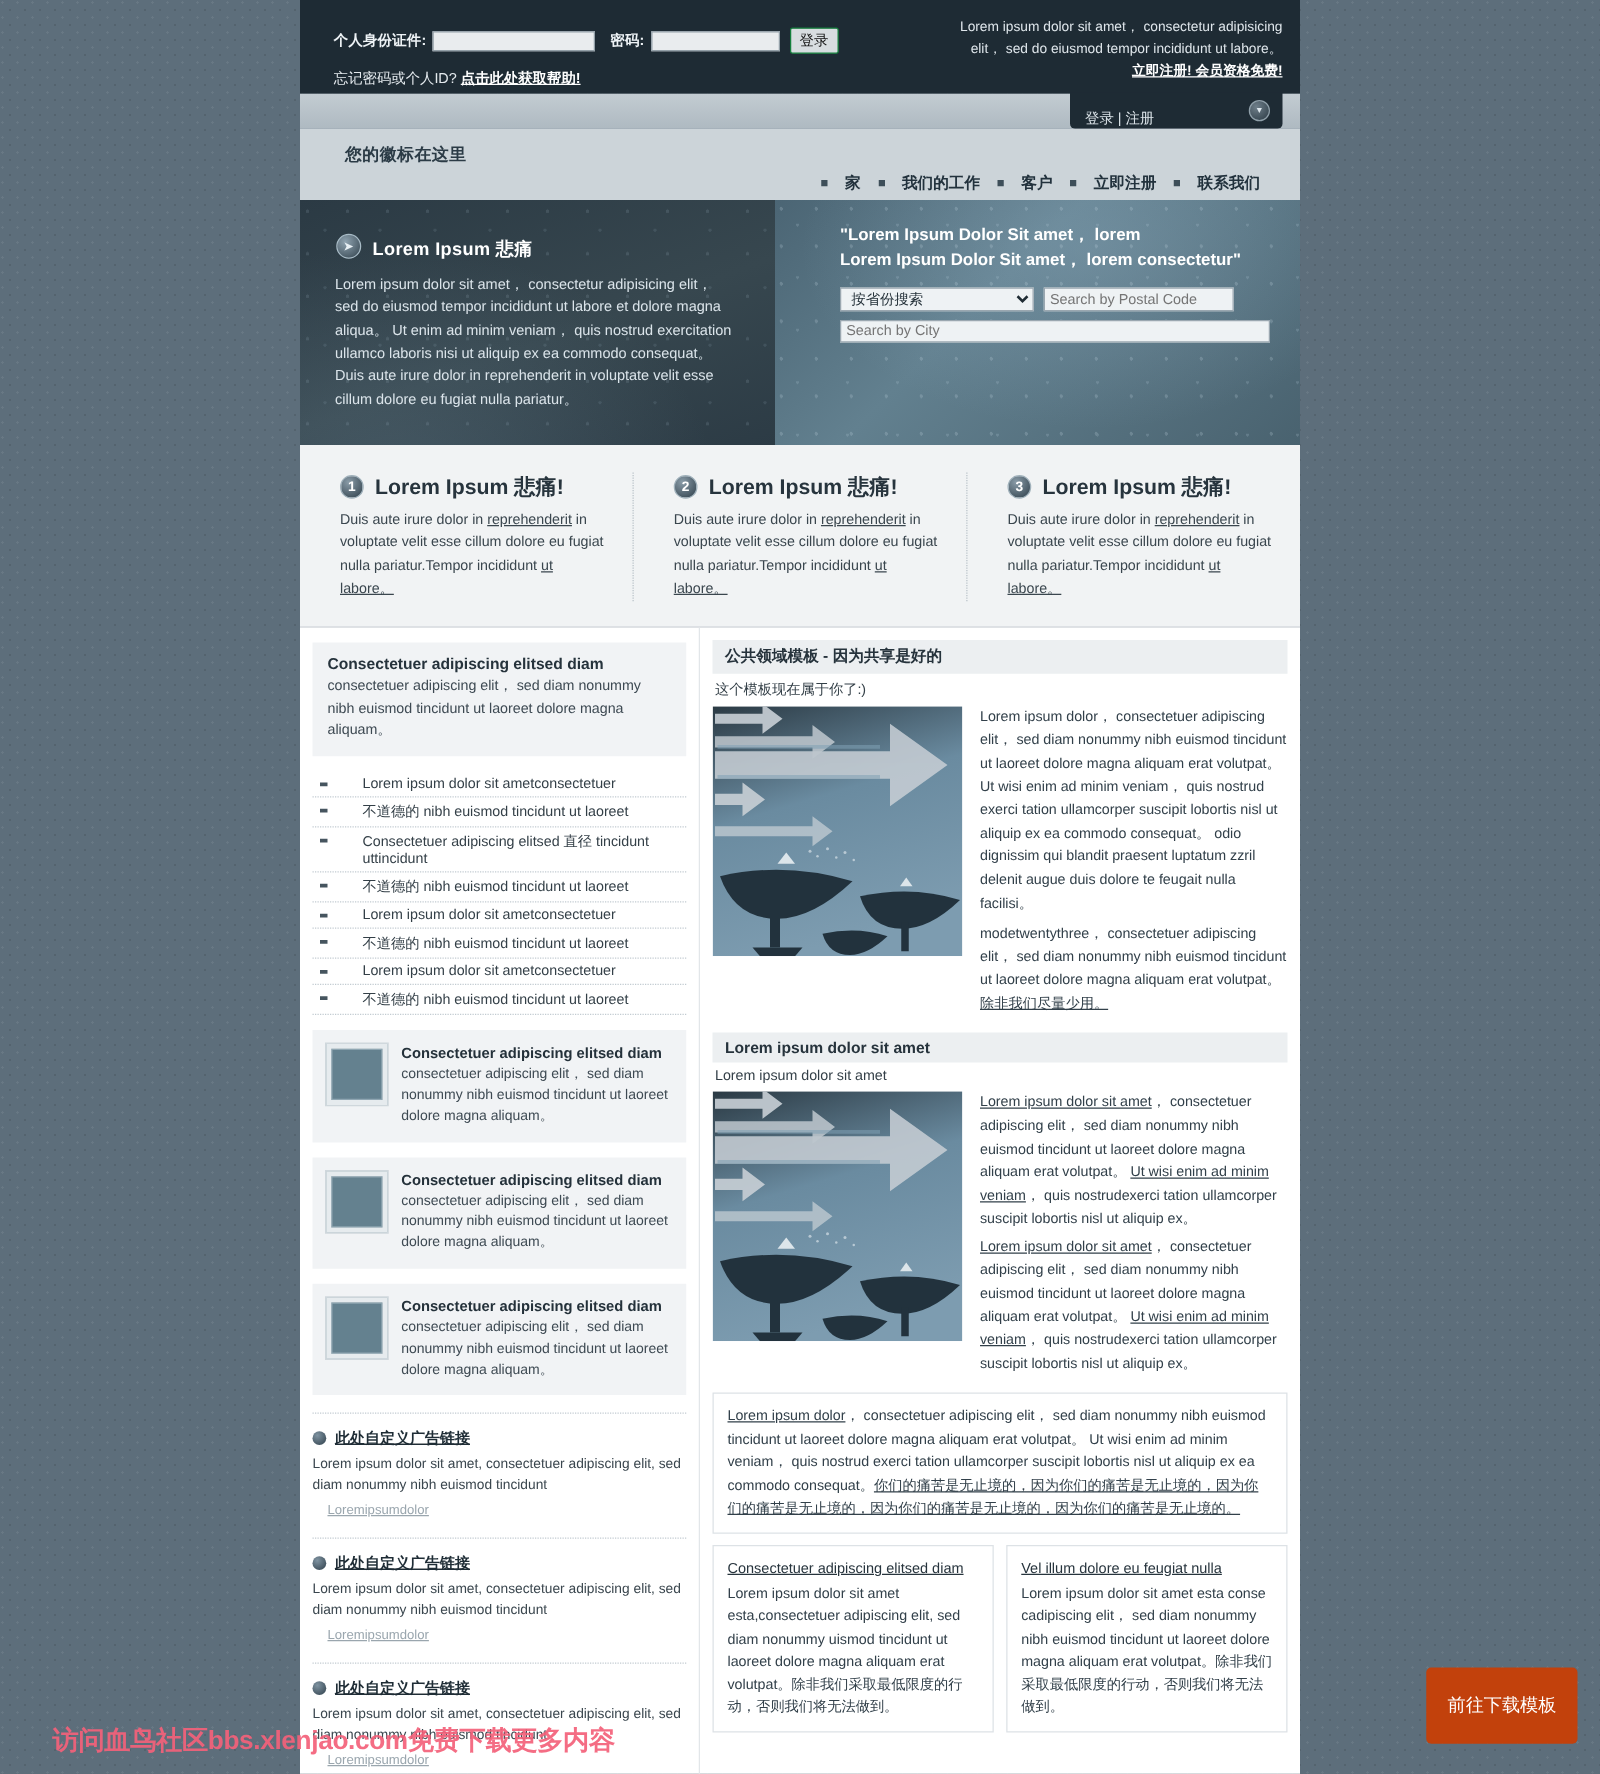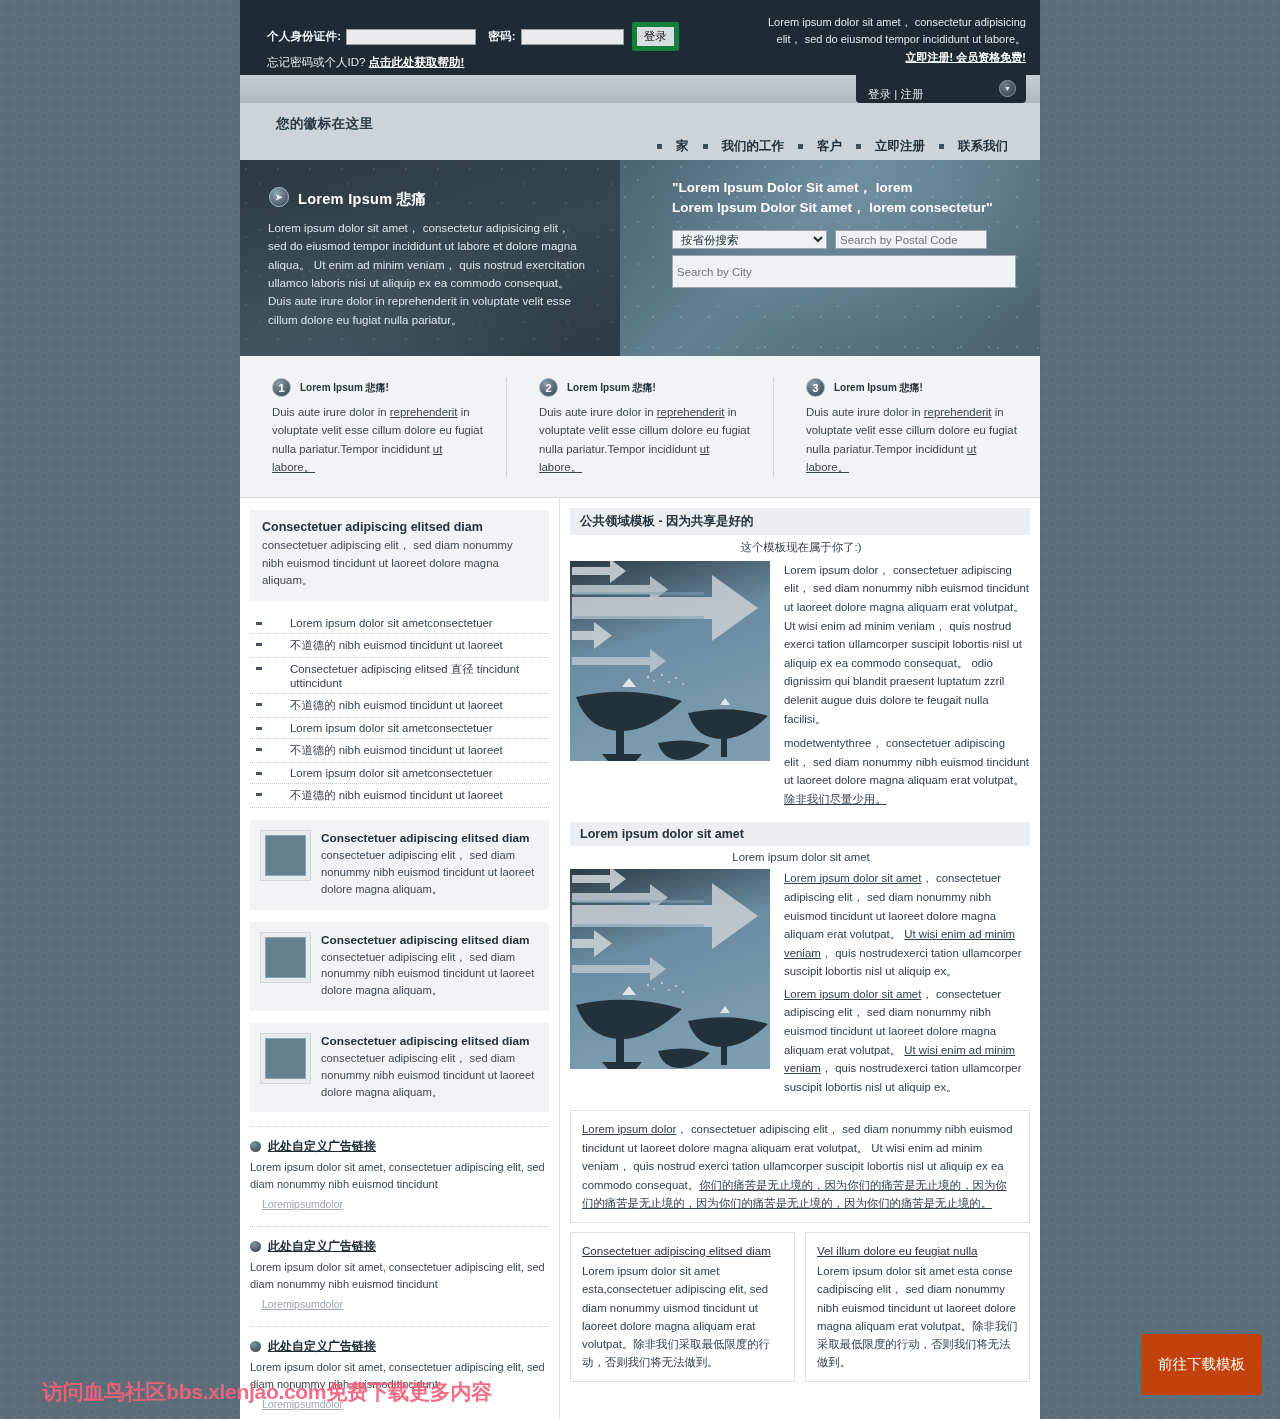--- a/index.html
+++ b/index.html
@@ -28,21 +28,21 @@
     font-size:11px;
   }
   .login-form { position:absolute; left:27px; top:22px; display:flex; align-items:center; }
   .login-form .lbl { font-size:11.5px; font-weight:bold; color:#eef3f6; margin-right:5px; letter-spacing:.2px;}
   .login-form input.txt {
     width:130px; height:16px; border:1px solid #93a0a8; background:#e9ecee;
     margin-right:12px; font-size:11px; padding:0 3px; color:#222;
   }
   .login-form input.txt.pw { width:103px; margin-right:8px; }
   .login-btn {
-    background:#d8dde0; border:5px solid #15803d; border-radius:2px;
+    background:#d8dde0; border:1px solid #15803d; border-radius:2px;
     font-size:11.5px; padding:2px 7px; color:#111; cursor:pointer;
     font-family:"Liberation Sans", sans-serif;
   }
   .forgot { position:absolute; left:27px; top:55px; font-size:11.5px; color:#e4eaee; }
   .forgot a { color:#fff; text-decoration:underline; font-weight:bold; }
   .promo { position:absolute; right:14px; top:14px; width:260px; text-align:right; font-size:11px; line-height:1.55; color:#dfe6eb; }
   .promo .strong { display:block; font-weight:bold; color:#fff; text-decoration:underline; margin-top:1px; }
 
   
   .subbar { position:relative; height:28px; background:linear-gradient(#c3ccd2,#aeb9c1); }
@@ -105,40 +105,40 @@
 
   .hero-quote { position:relative; margin:18px 24px 0 52px; font-size:13.5px; font-weight:bold; color:#fff; line-height:1.45; }
   .search-row { position:relative; margin:13px 24px 0 52px; display:flex; gap:8px;align-items:flex-end; }
   .search-row select, .search-row input {
     height:19px; font-size:11.5px; border:1px solid #9aa7b0; background:#eef2f4;
     color:#1f2c34; padding:0 4px; font-family:"Liberation Sans", sans-serif;
   }
   .search-row select { width:155px; }
   .search-row .postal { width:152px; }
   .city-row { position:relative; margin:6px 24px 0 52px; }
-  .city-row input { width:100%; height:33px; font-size:11.5px; border:1px solid #9aa7b0; background:#eef2f4; color:#1f2c34; padding:0 4px; font-family:"Liberation Sans", sans-serif;}
+  .city-row input { width:100%; height:18px; font-size:11.5px; border:1px solid #9aa7b0; background:#eef2f4; color:#1f2c34; padding:0 4px; font-family:"Liberation Sans", sans-serif;}
   .search-btn-wrap { position:relative; margin:15px 24px 0 0; text-align:right; }
   .search-btn {
     background:rgba(230,238,243,.82); border:1px solid #e5edf2; color:#1a262e;
     font-size:11.5px; font-weight:bold; letter-spacing:.6px; padding:3px 11px; cursor:pointer;
     font-family:"Liberation Sans", sans-serif;
   }
 
   
   .promos { background:#f1f3f4; display:flex; border-bottom:1px solid #d6dade; padding:22px 0 20px 0; }
   .promo-col { flex:1; padding:0 20px 0 32px; position:relative; }
   .promo-col + .promo-col { border-left:1px dotted #b9c2c8; }
   .promo-head { display:flex; align-items:center; gap:9px; margin-bottom:6px; }
   .num-badge {
     width:19px;height:19px;border-radius:50%;
     background:radial-gradient(circle at 35% 28%, #8a9ca8, #2e3e49);
     color:#fff;font-size:11px;font-weight:bold;display:flex;align-items:center;justify-content:center;
     border:1px solid #9fb0ba;
   }
-  .promo-head .t { font-size:10px; font-weight:bold; color:#27343d; }
+  .promo-head .t { font-size:17px; font-weight:bold; color:#27343d; }
   .promo-col p { margin:0; font-size:11.4px; line-height:1.62; color:#3a464e; }
   .promo-col a { color:#3a464e; text-decoration:underline; }
 
   
   .main { background:#fff; display:flex; }
   .colL { width:320px; padding:12px 10px 14px 10px; border-right:1px solid #e2e6e9; }
   .colR { flex:1; padding:10px 10px 14px 10px; }
 
   .box-grey { background:#f1f3f5; padding:10px 12px 11px 12px; }
   .box-grey h3 { margin:0 0 3px 0; font-size:12.5px; color:#26333c; }
@@ -164,21 +164,21 @@
 
   .adblock { margin-top:14px; border-top:1px dotted #c2cbd1; padding-top:11px; }
   .adblock:first-of-type { border-top:none; }
   .ad-head { display:flex; align-items:center; gap:7px;text-decoration:underline; }
   .ad-dot { width:11px;height:11px;border-radius:50%;background:radial-gradient(circle at 35% 30%,#7f93a1,#2f3f4a);}
   .ad-head a { font-size:12px;font-weight:bold;color:#1f2d36;text-decoration:underline;}
   .adblock p { margin:4px 0 2px 0; font-size:11px; line-height:1.5; color:#3a464e; }
   .adblock .small { margin-left:12px; font-size:10.5px; color:#9aa6ae; text-decoration:underline; }
 
   .secthead { background:#eceff1; padding:5px 10px; font-size:12.5px; font-weight:bold; color:#26333c; }
-  .subline { font-size:11.4px; color:#333f47; margin:5px 0 6px 2px;text-align:center; }
+  .subline { font-size:11.4px; color:#333f47; margin:5px 0 6px 2px; }
   .artrow { display:flex; gap:14px; }
   .photo { width:200px; height:200px; flex:0 0 200px; position:relative; overflow:hidden; }
   .artrow p { margin:0 0 0 0; font-size:11.4px; line-height:1.63; color:#32404a; }
   .artrow p a, .artrow a { color:#32404a; text-decoration:underline; }
 
   .noteblock { border:1px solid #dde2e6; margin-top:14px; padding:9px 11px; font-size:11.4px; line-height:1.62; color:#32404a; }
   .noteblock a { color:#32404a; text-decoration:underline; }
   .duo { display:flex; gap:10px; margin-top:9px; }
   .duo > div { flex:1; border:1px solid #dde2e6; padding:9px 11px; font-size:11.4px; line-height:1.6; color:#32404a; }
   .duo h5 { margin:0 0 2px 0; font-size:11.6px; font-weight:normal; text-decoration:underline; color:#27343d;}

